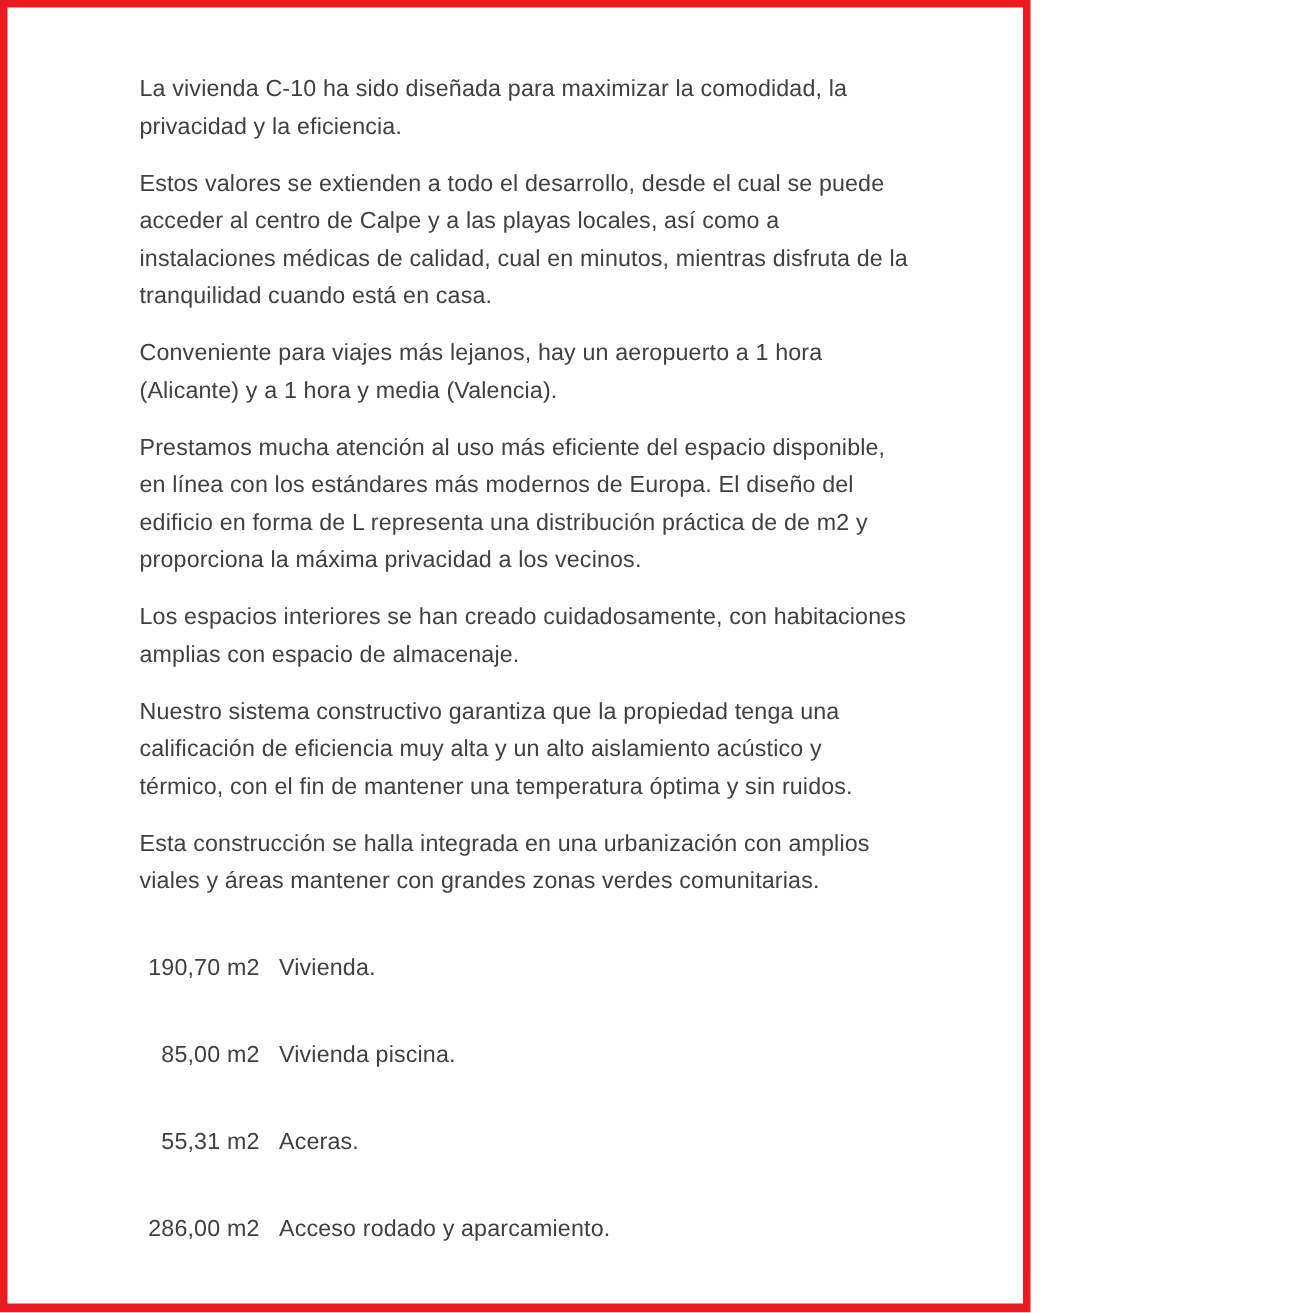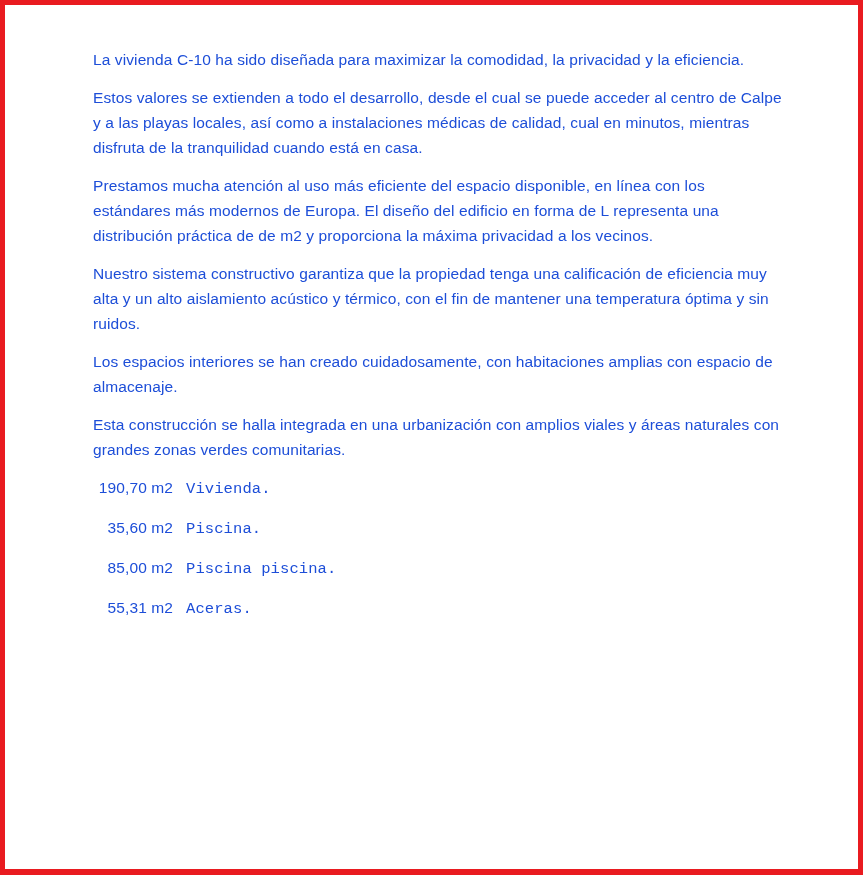--- a/index.html
+++ b/index.html
@@ -2,29 +2,29 @@
 <html><head>
 <meta charset="utf-8">
 <style>
   html, body {
     margin: 0;
     padding: 0;
     background: #ffffff;
   }
   .page {
     box-sizing: border-box;
-    width: 863px;
+    width: 687px;
     height: 875px;
     background: #ffffff;
     border-style: solid;
     border-color: #e91b20;
     border-width: 5px 5px 6px 5px;
     overflow: hidden;
     font-family: "Liberation Sans", sans-serif;
-    color: #1d4ed8;
+    color: #404040;
   }
   .content {
     box-sizing: border-box;
     padding: 42px 75px 20px 88px;
     width: 100%;
     height: 100%;
   }
   .content p {
     margin: 0 0 13px 0;
     font-size: 15.5px;
@@ -35,46 +35,47 @@
     margin: 0 0 13px 0;
     font-size: 15.5px;
     line-height: 25px;
     letter-spacing: 0.1px;
   }
   .spec-area {
     display: inline-block;
     width: 80px;
     text-align: right;
     white-space: nowrap;
+    margin-top: 20px;
   }
   .spec-label {
     margin-left: 13px;
-    font-family: Liberation Mono, monospace;
   }
 </style>
 </head>
 <body>
 
 <div class="page">
   <div class="content">
 
     <p>La vivienda C-10 ha sido diseñada para maximizar la comodidad, la privacidad y la eficiencia.</p>
     <p>Estos valores se extienden a todo el desarrollo, desde el cual se puede acceder al centro de Calpe y a las playas locales, así como a instalaciones médicas de calidad, cual en minutos, mientras disfruta de la tranquilidad cuando está en casa.</p>
+    <p>Conveniente para viajes más lejanos, hay un aeropuerto a 1 hora (Alicante) y a 1 hora y media (Valencia).</p>
     <p>Prestamos mucha atención al uso más eficiente del espacio disponible, en línea con los estándares más modernos de Europa. El diseño del edificio en forma de L representa una distribución práctica de de m2 y proporciona la máxima privacidad a los vecinos.</p>
+    <p>Los espacios interiores se han creado cuidadosamente, con habitaciones amplias con espacio de almacenaje.</p>
     <p>Nuestro sistema constructivo garantiza que la propiedad tenga una calificación de eficiencia muy alta y un alto aislamiento acústico y térmico, con el fin de mantener una temperatura óptima y sin ruidos.</p>
-    <p>Los espacios interiores se han creado cuidadosamente, con habitaciones amplias con espacio de almacenaje.</p>
-    <p>Esta construcción se halla integrada en una urbanización con amplios viales y áreas naturales con grandes  zonas verdes comunitarias.</p>
+    <p>Esta construcción se halla integrada en una urbanización con amplios viales y áreas mantener con grandes  zonas verdes comunitarias.</p>
 
     <div class="spec-row">
       <span class="spec-area">190,70 m2</span><span class="spec-label">Vivienda.</span>
     </div>
     <div class="spec-row">
-      <span class="spec-area">35,60 m2</span><span class="spec-label">Piscina.</span>
-    </div>
-    <div class="spec-row">
-      <span class="spec-area">85,00 m2</span><span class="spec-label">Piscina piscina.</span>
+      <span class="spec-area">85,00 m2</span><span class="spec-label">Vivienda piscina.</span>
     </div>
     <div class="spec-row">
       <span class="spec-area">55,31 m2</span><span class="spec-label">Aceras.</span>
+    </div>
+    <div class="spec-row">
+      <span class="spec-area">286,00 m2</span><span class="spec-label">Acceso rodado y aparcamiento.</span>
     </div>
 
   </div>
 </div>
 
 </body></html>

